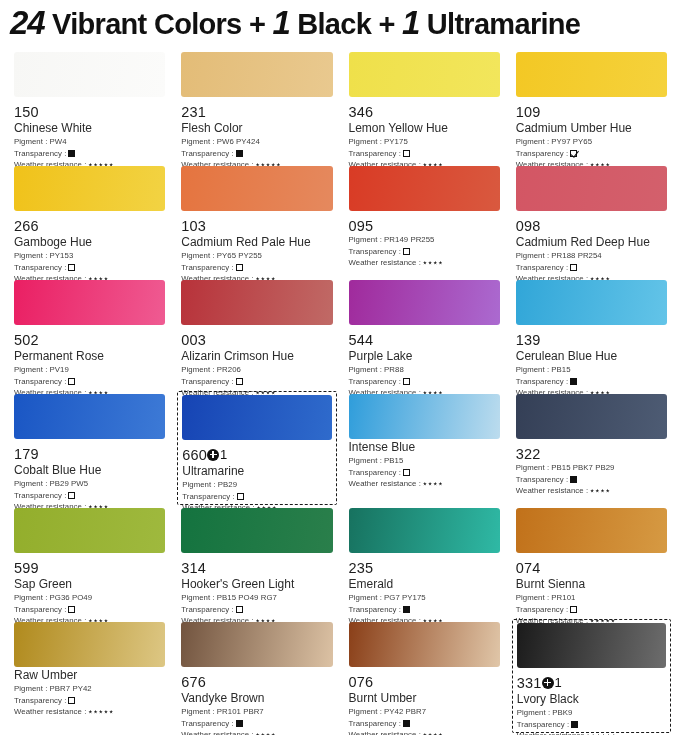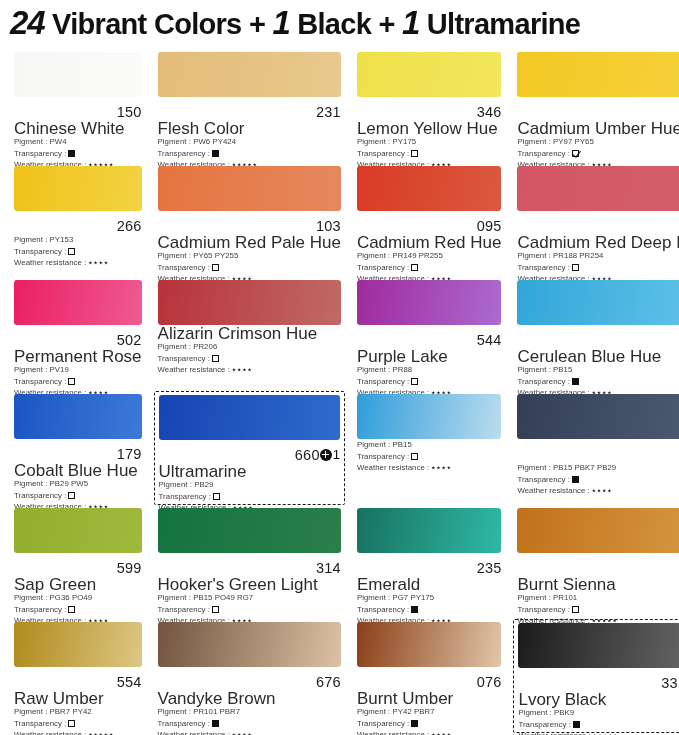--- a/index.html
+++ b/index.html
@@ -57,21 +57,21 @@
 
   .swatch {
     height: 45px;
     width: 100%;
     border-radius: 3px;
   }
 
   .code-row {
     display: flex;
     align-items: center;
-    justify-content: flex-end;
+    justify-content: flex-start;
     margin-top: 6px;
     height: 17px;
   }
   .code {
     font-size: 14.5px;
     color: #1c1c1c;
     letter-spacing: 0.2px;
     line-height: 16px;
   }
 
@@ -98,21 +98,21 @@
     background: #ffffff;
   }
   .badge .plus-circle::before {
     left: 2.5px; top: 5.2px; width: 7px; height: 1.6px;
   }
   .badge .plus-circle::after {
     top: 2.5px; left: 5.2px; height: 7px; width: 1.6px;
   }
 
   .name {
-    font-size: 17px;
+    font-size: 12px;
     color: #2b2b2b;
     line-height: 15px;
     margin-top: 1px;
     white-space: nowrap;
   }
 
   .meta {
     font-size: 7.8px;
     color: #3d3d3d;
     line-height: 11.5px;
@@ -246,20 +246,21 @@
             <span class="star"></span>
             <span class="star"></span>
           </span>
         </div>
       </div>
       <div class="card">
         <div class="swatch" style="background: linear-gradient(100deg, rgb(240, 194, 26) 0%, rgb(242, 211, 67) 100%);"></div>
         <div class="code-row">
           <span class="code">266</span>
         </div>
+        <div class="name">Gamboge Hue</div>
         <div class="meta"><span>Pigment :</span><span> PY153</span></div>
         <div class="meta meta-row">
           <span>Transparency :</span>
           <span class="tbox open"></span>
         </div>
         <div class="meta meta-row">
           <span>Weather resistance :</span>
           <span class="stars">
             <span class="star"></span>
             <span class="star"></span>
@@ -287,21 +288,20 @@
             <span class="star"></span>
             <span class="star"></span>
           </span>
         </div>
       </div>
       <div class="card">
         <div class="swatch" style="background: linear-gradient(100deg, rgb(217, 59, 37) 0%, rgb(217, 89, 63) 100%);"></div>
         <div class="code-row">
           <span class="code">095</span>
         </div>
-        <div class="name">Cadmium Red Hue</div>
         <div class="meta"><span>Pigment :</span><span> PR149 PR255</span></div>
         <div class="meta meta-row">
           <span>Transparency :</span>
           <span class="tbox open"></span>
         </div>
         <div class="meta meta-row">
           <span>Weather resistance :</span>
           <span class="stars">
             <span class="star"></span>
             <span class="star"></span>
@@ -347,20 +347,23 @@
           <span class="stars">
             <span class="star"></span>
             <span class="star"></span>
             <span class="star"></span>
             <span class="star"></span>
           </span>
         </div>
       </div>
       <div class="card">
         <div class="swatch" style="background: linear-gradient(100deg, rgb(184, 50, 58) 0%, rgb(192, 106, 102) 100%);"></div>
+        <div class="code-row">
+          <span class="code">003</span>
+        </div>
         <div class="name">Alizarin Crimson Hue</div>
         <div class="meta"><span>Pigment :</span><span> PR206</span></div>
         <div class="meta meta-row">
           <span>Transparency :</span>
           <span class="tbox open"></span>
         </div>
         <div class="meta meta-row">
           <span>Weather resistance :</span>
           <span class="stars">
             <span class="star"></span>
@@ -453,20 +456,21 @@
           <span class="stars">
             <span class="star"></span>
             <span class="star"></span>
             <span class="star"></span>
             <span class="star"></span>
           </span>
         </div>
       </div>
       <div class="card">
         <div class="swatch" style="background: linear-gradient(100deg, rgb(47, 157, 219) 0%, rgb(188, 220, 238) 100%);"></div>
+        <div class="name">Intense Blue</div>
         <div class="meta"><span>Pigment :</span><span> PB15</span></div>
         <div class="meta meta-row">
           <span>Transparency :</span>
           <span class="tbox open"></span>
         </div>
         <div class="meta meta-row">
           <span>Weather resistance :</span>
           <span class="stars">
             <span class="star"></span>
             <span class="star"></span>
@@ -575,23 +579,20 @@
             <span class="star"></span>
             <span class="star"></span>
             <span class="star"></span>
             <span class="star"></span>
             <span class="star"></span>
           </span>
         </div>
       </div>
       <div class="card">
         <div class="swatch" style="background: linear-gradient(100deg, rgb(176, 138, 29) 0%, rgb(221, 199, 132) 100%);"></div>
-        <div class="code-row">
-          <span class="code">554</span>
-        </div>
         <div class="name">Raw Umber</div>
         <div class="meta"><span>Pigment :</span><span> PBR7 PY42</span></div>
         <div class="meta meta-row">
           <span>Transparency :</span>
           <span class="tbox open"></span>
         </div>
         <div class="meta meta-row">
           <span>Weather resistance :</span>
           <span class="stars">
             <span class="star"></span>

